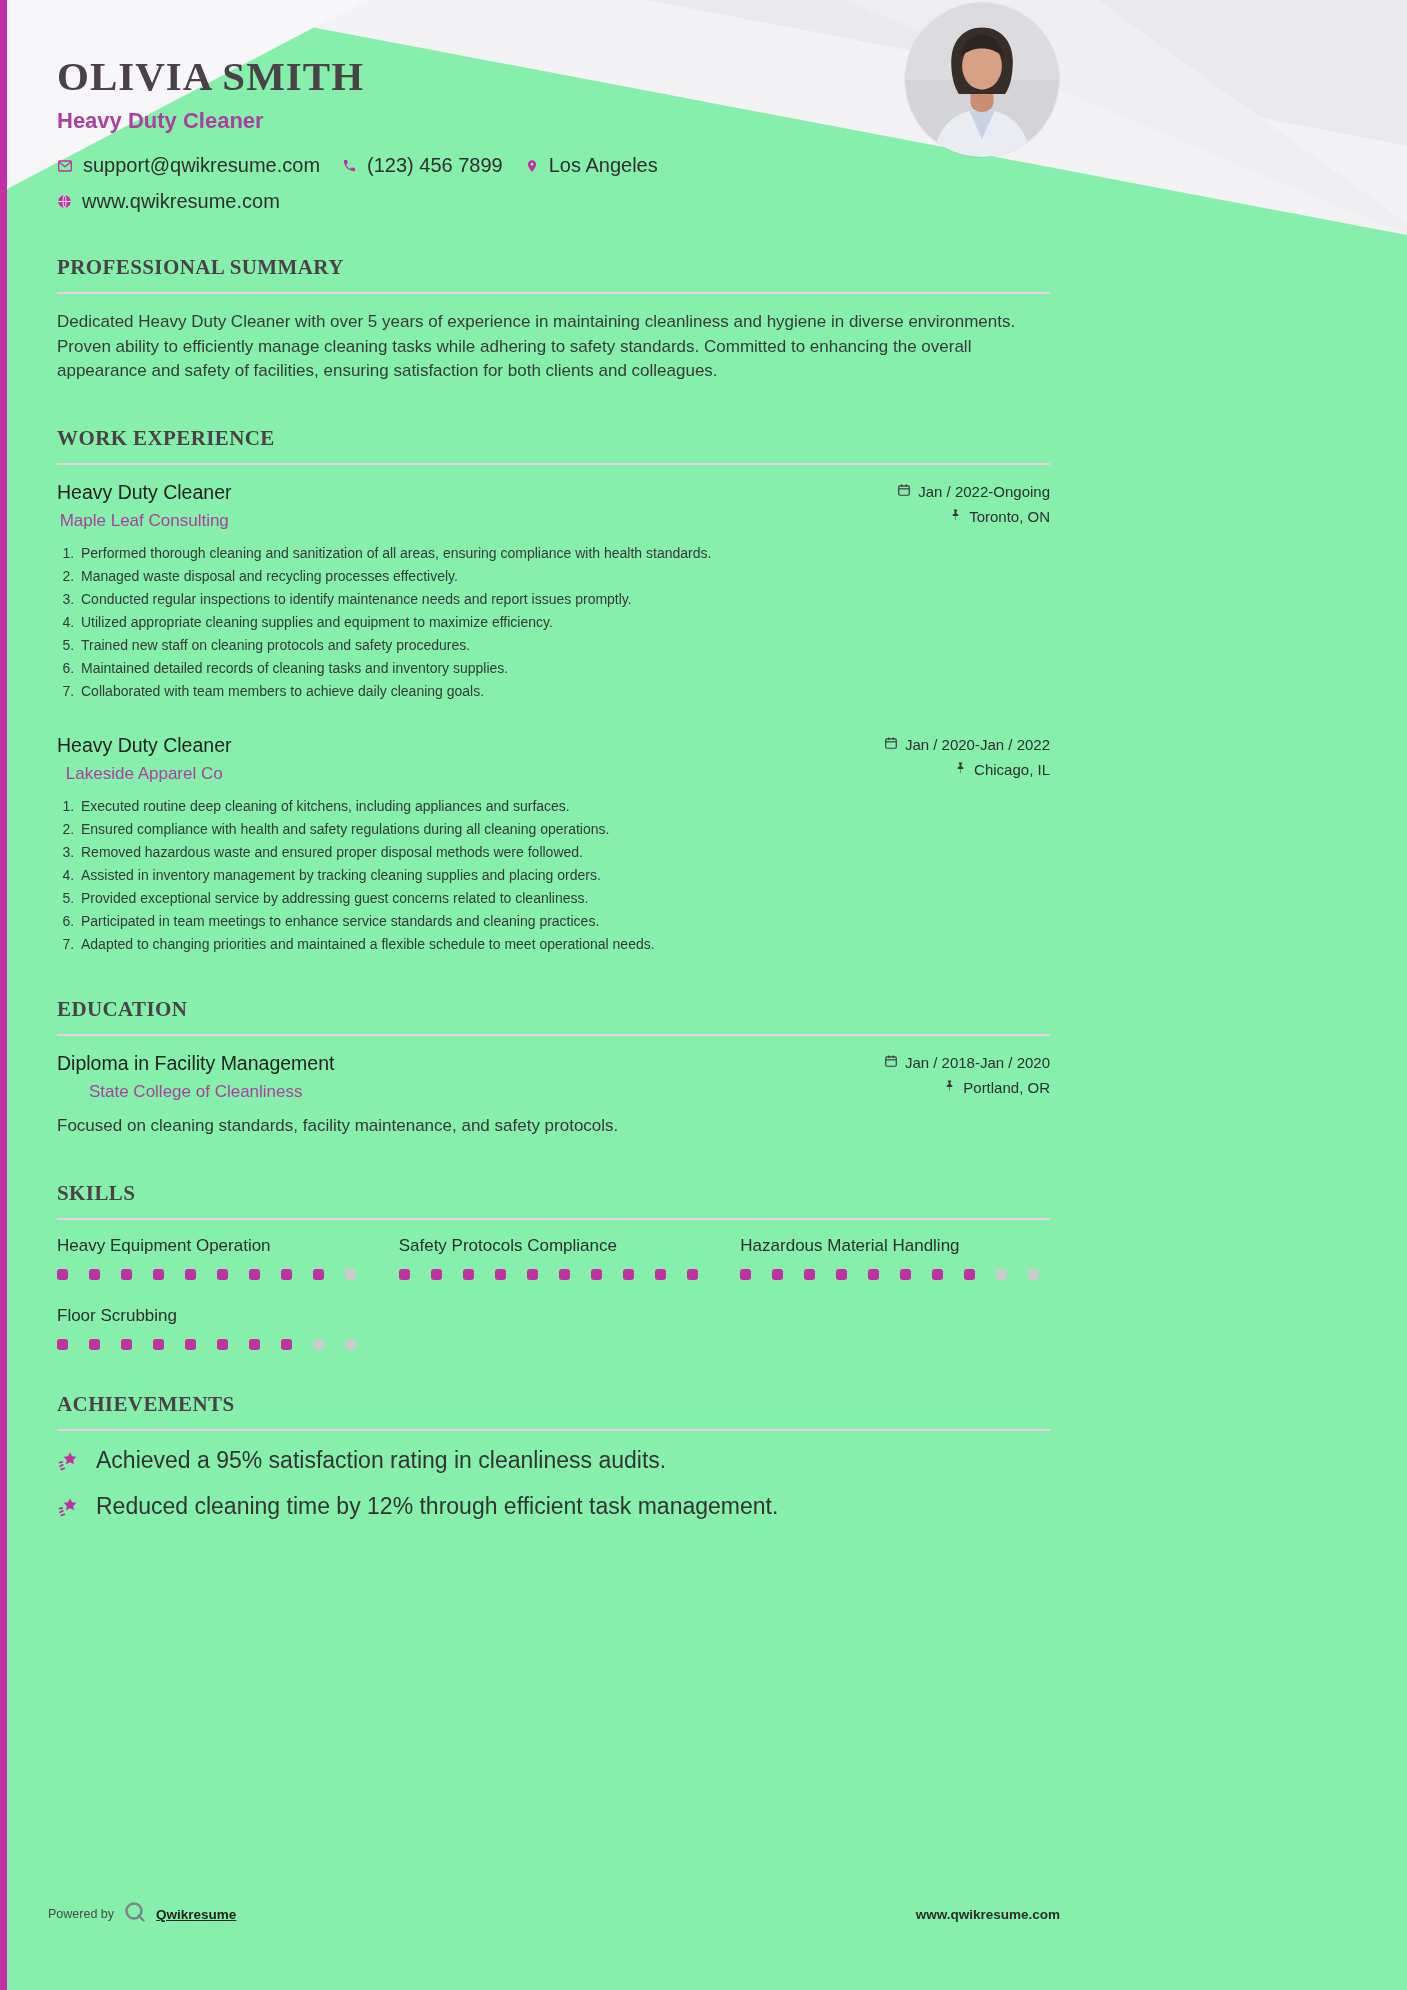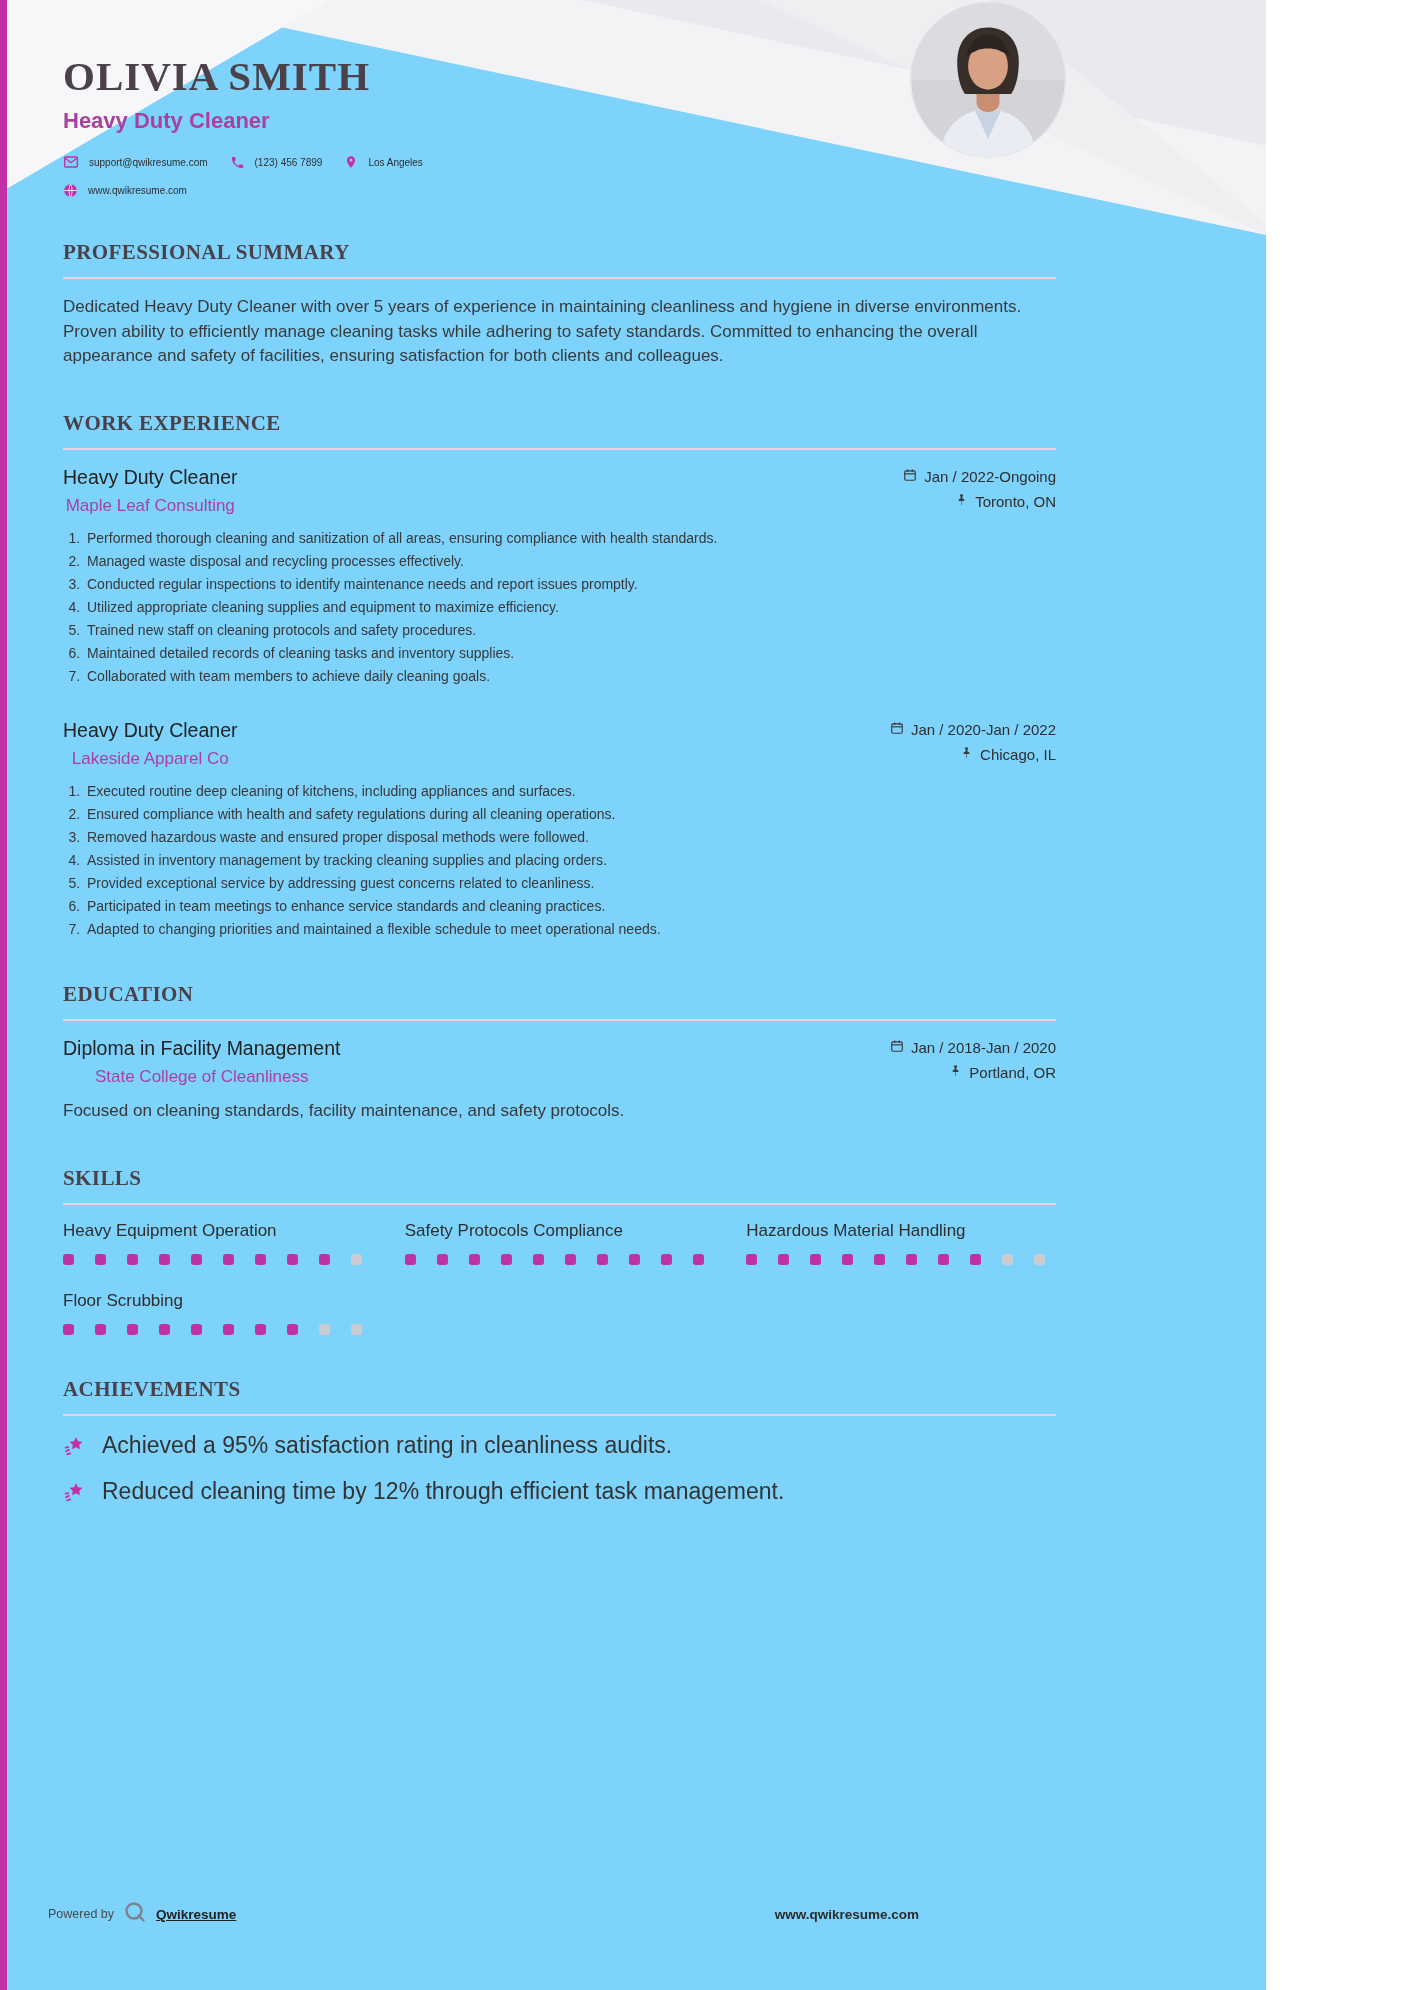--- a/index.html
+++ b/index.html
@@ -1,37 +1,37 @@
 <!DOCTYPE html>
 <html><head>
 <meta charset="utf-8">
 <title>Resume</title>
 <style>
   html,body{margin:0;padding:0;background:#ffffff;}
-  .page{position:relative;width:1260px;height:1990px;background:#7dd3fc;overflow:hidden;
-        font-family:"Liberation Sans",sans-serif;color:#3b3b3b;padding-left:6px;}
+  .page{position:relative;width:1407px;height:1990px;background:#86efac;overflow:hidden;
+        font-family:"Liberation Sans",sans-serif;color:#3b3b3b;}
   .accent-bar{position:absolute;left:0;top:0;width:7px;height:100%;background:#c230a5;z-index:6;}
 
   
   .header-bg{position:absolute;top:0;left:0;width:100%;height:235px;overflow:hidden;z-index:0;}
   .header-bg .s1{position:absolute;inset:0;background:#f3f3f6;clip-path:polygon(12% 0,100% 0,100% 100%);}
   .header-bg .s2{position:absolute;inset:0;background:#eaeaee;clip-path:polygon(46% 0,100% 0,100% 62%);}
   .header-bg .s3{position:absolute;inset:0;background:#f7f7f9;clip-path:polygon(0 0,26% 0,0 82%);}
   .header-bg .s4{position:absolute;inset:0;background:#efeff2;clip-path:polygon(60% 0,78% 0,100% 95%,100% 100%);}
 
   .content{position:relative;margin-left:57px;width:993px;z-index:2;}
 
   
   .hdr{padding-top:52px;}
   .name{margin:0;font-family:"Liberation Serif",serif;font-weight:700;font-size:41px;
         letter-spacing:1px;color:#4a4149;}
   .job-headline{margin-top:8px;font-size:22px;font-weight:700;color:#a8429e;}
   .contact-rows{margin-top:20px;display:flex;flex-direction:column;gap:13px;}
   .contact-row{display:flex;align-items:center;gap:22px;}
-  .contact-item{display:flex;align-items:center;gap:10px;font-size:10px;color:#2f2f2f;}
+  .contact-item{display:flex;align-items:center;gap:10px;font-size:20px;color:#2f2f2f;}
   .contact-item svg{display:block;}
   .photo{position:absolute;left:848px;top:3px;width:154px;height:154px;border-radius:50%;
          overflow:hidden;box-shadow:0 0 0 1px rgba(0,0,0,.05);z-index:3;}
   .photo svg{display:block;}
 
   
   section{margin-top:42px;}
   .sec-h{margin:0 0 16px 0;font-family:"Liberation Serif",serif;font-weight:700;font-size:21px;
          color:#4a4149;letter-spacing:.4px;padding-bottom:12px;border-bottom:2px solid #eccfe6;}
   .summary-text{margin:0;font-size:17px;line-height:1.45;color:#3a3a3a;}

